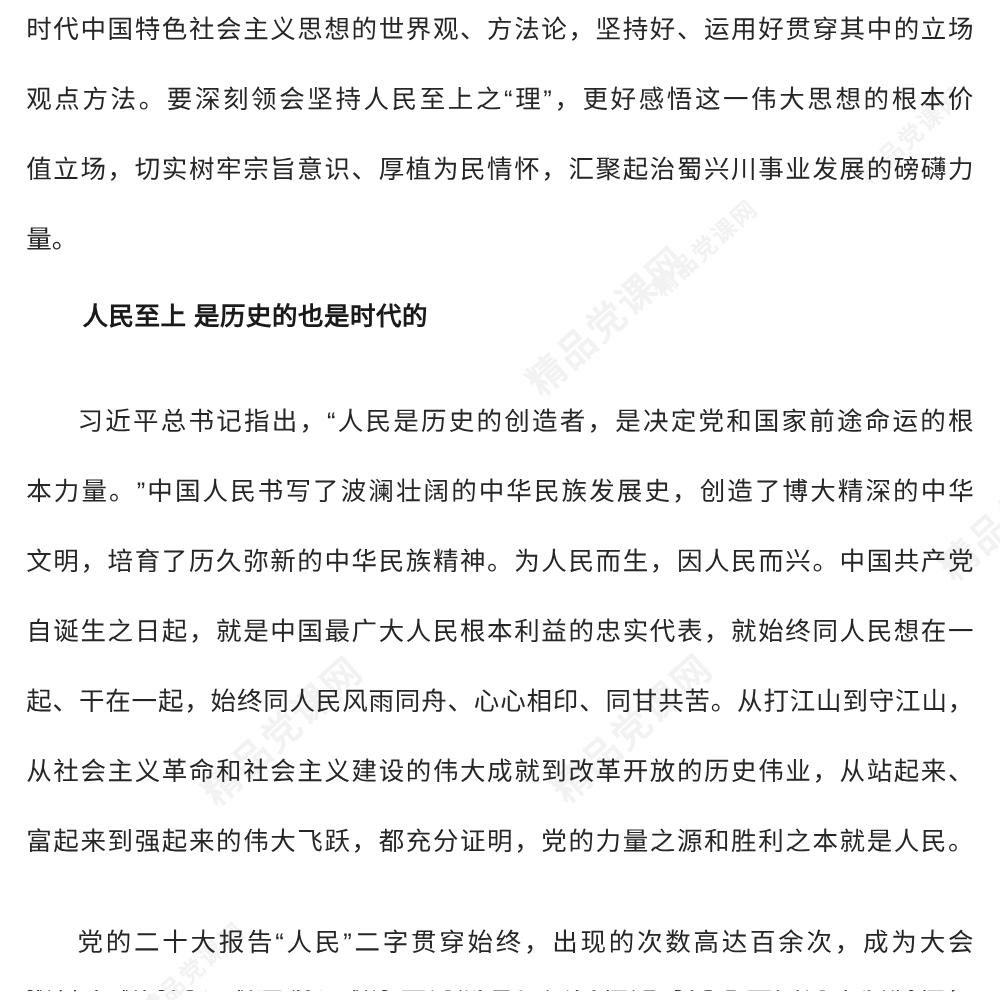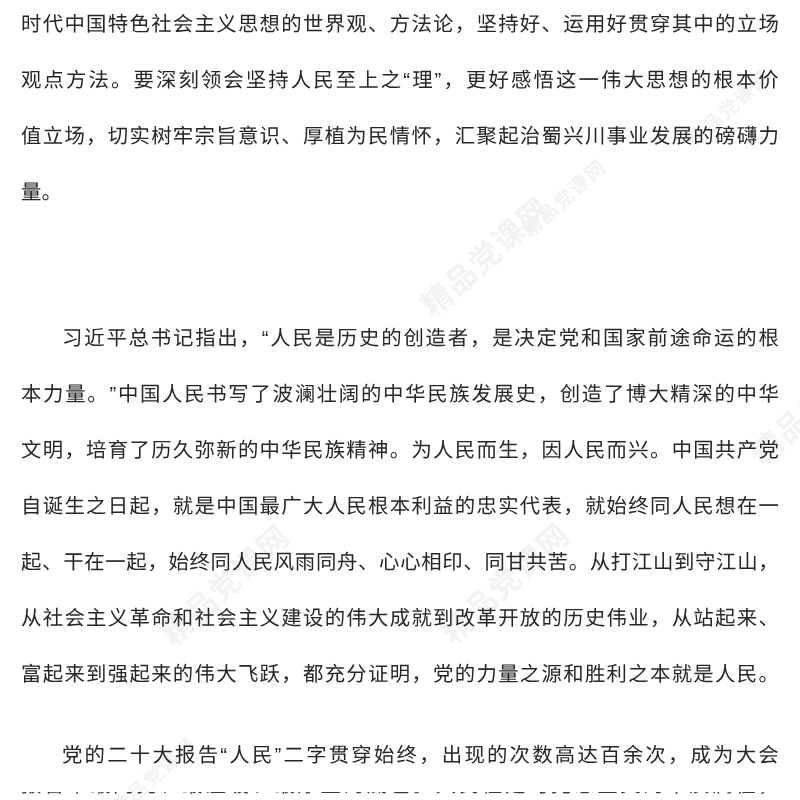--- a/index.html
+++ b/index.html
@@ -229,20 +229,21 @@
         <span>事</span>
         <span>业</span>
         <span>发</span>
         <span>展</span>
         <span>的</span>
         <span>磅</span>
         <span>礴</span>
         <span>力</span>
       </div>
       <div class="doc-line" style="top: 177px;">量。</div>
+      <div class="doc-line heading" style="top: 239px;">人民至上  是历史的也是时代的</div>
       <div class="doc-line justify indent" style="top: 323px;">
         <span>习</span>
         <span>近</span>
         <span>平</span>
         <span>总</span>
         <span>书</span>
         <span>记</span>
         <span>指</span>
         <span>出</span>
         <span>，</span>

